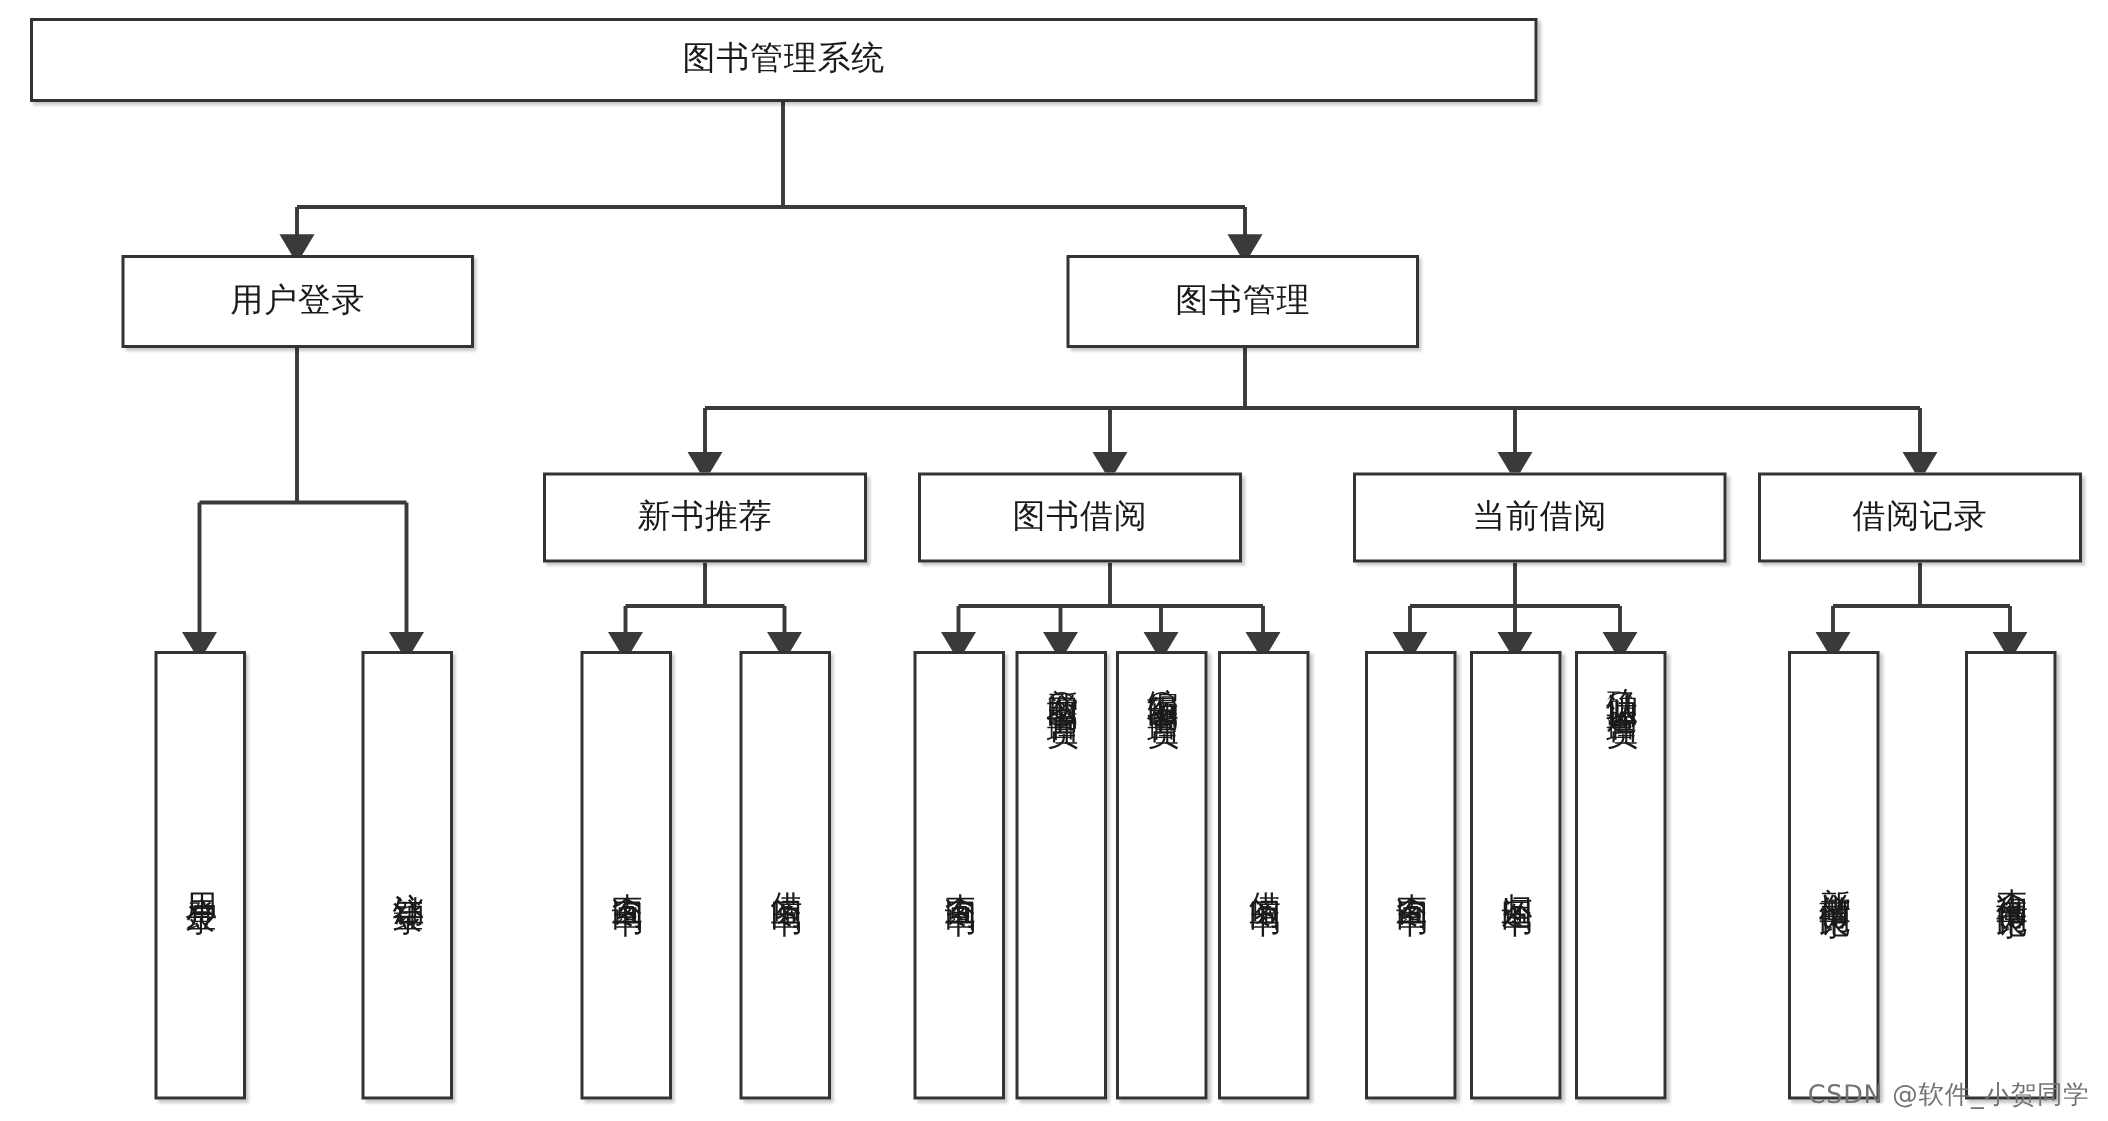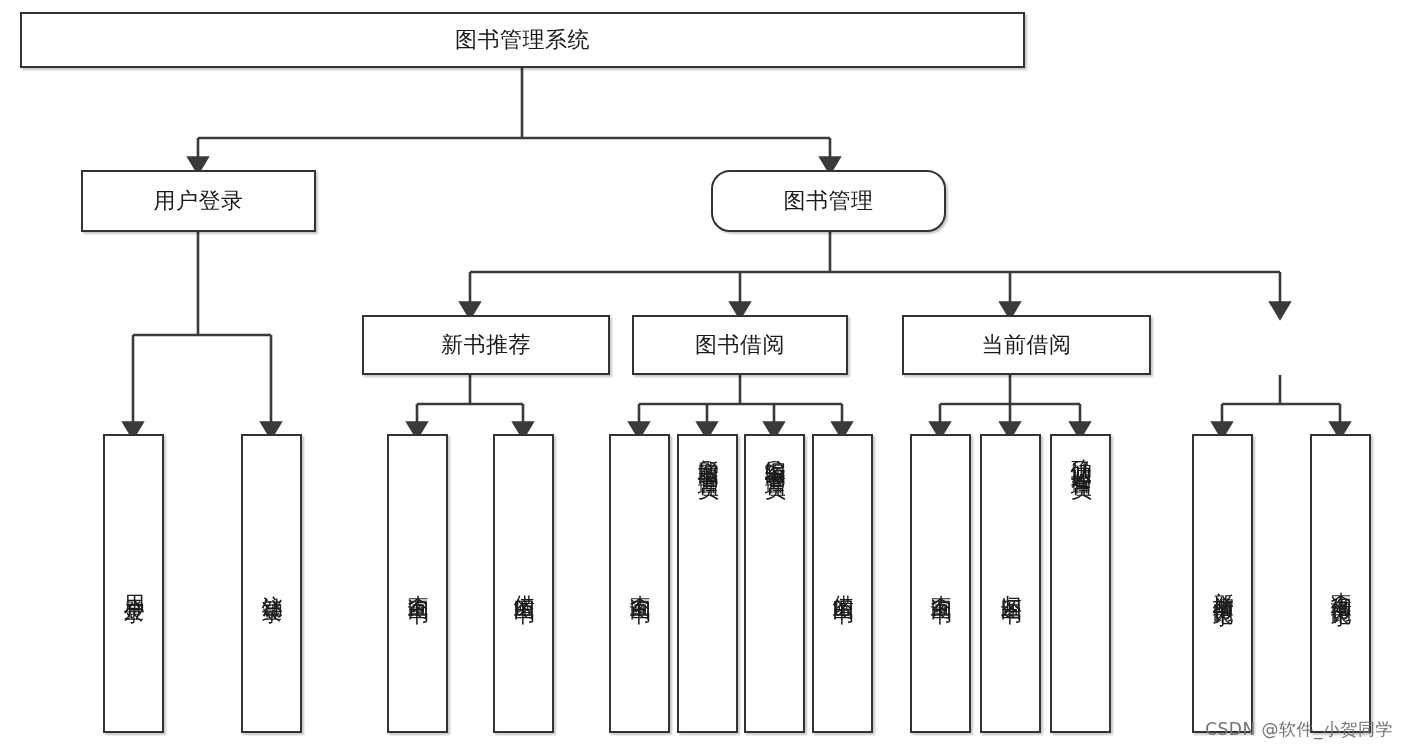--- a/index.html
+++ b/index.html
@@ -127,33 +127,36 @@
     </g>
   </svg>
 
   <div class="node" style="left:20px; top:12px; width:1005px; height:56px;">
     <span class="label">图书管理系统</span>
   </div>
 
   <div class="node" style="left:81px; top:170px; width:235px; height:62px;">
     <span class="label">用户登录</span>
   </div>
-  <div class="node" style="left:711px; top:170px; width:235px; height:62px;border-radius:19px;">
+  <div class="node" style="left:711px; top:170px; width:235px; height:62px;">
     <span class="label">图书管理</span>
   </div>
 
-  <div class="node" style="left:362px; top:315px; width:248px; height:60px;">
+  <div class="node" style="left:362px; top:315px; width:216px; height:60px;">
     <span class="label">新书推荐</span>
   </div>
-  <div class="node" style="left:632px; top:315px; width:216px; height:60px;">
+  <div class="node" style="left:612px; top:315px; width:216px; height:60px;">
     <span class="label">图书借阅</span>
   </div>
   <div class="node" style="left:902px; top:315px; width:249px; height:60px;">
     <span class="label">当前借阅</span>
   </div>
+  <div class="node" style="left:1172px; top:315px; width:216px; height:60px;">
+    <span class="label">借阅记录</span>
+  </div>
 
   <div class="node vertical center-text" style="left:103px; top:434px; width:61px; height:299px;">
     <span class="label">用户登录</span>
   </div>
   <div class="node vertical center-text" style="left:241px; top:434px; width:61px; height:299px;">
     <span class="label">注销登录</span>
   </div>
 
   <div class="node vertical center-text" style="left:387px; top:434px; width:61px; height:299px;">
     <span class="label">查询图书</span>

